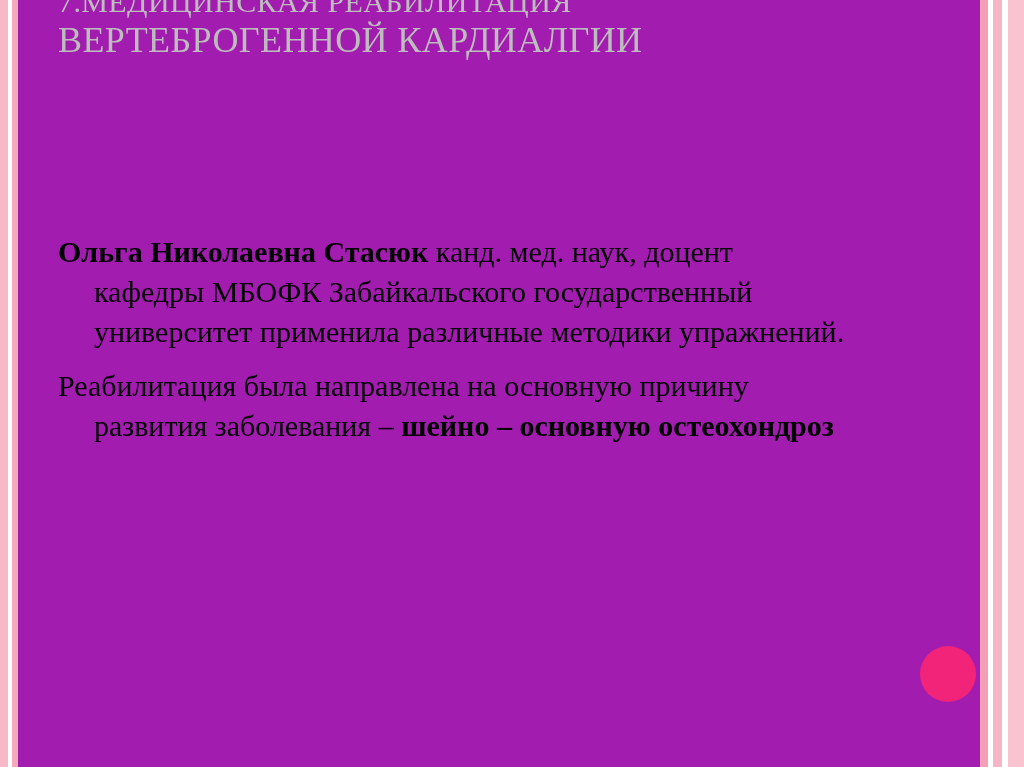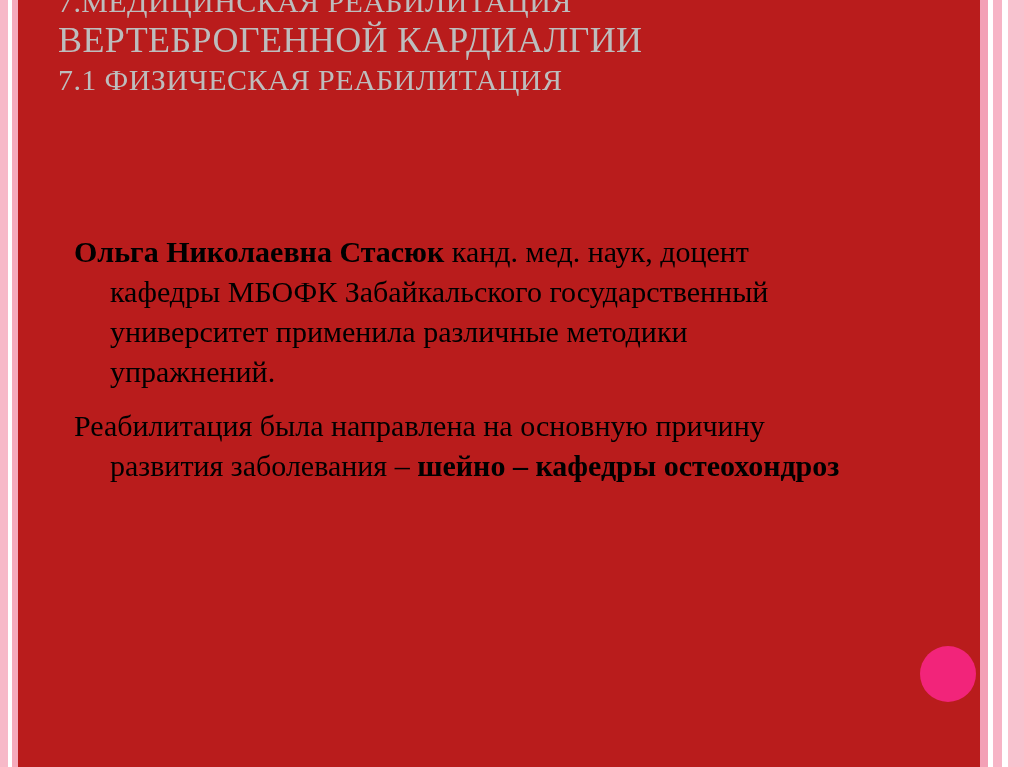--- a/index.html
+++ b/index.html
@@ -11,21 +11,21 @@
     width: 1024px;
     height: 767px;
     overflow: hidden;
     font-family: "Liberation Serif", serif;
   }
 
   .slide {
     position: relative;
     width: 1024px;
     height: 767px;
-    background: #b91c1c;
+    background: #a21caf;
     box-sizing: border-box;
     overflow: hidden;
   }
 
   
   .left-stripes {
     position: absolute;
     left: 0;
     top: 0;
     bottom: 0;
@@ -116,21 +116,21 @@
     position: absolute;
     left: 58px;
     top: 232px;
     width: 790px;
     color: #000000;
     font-family: "Liberation Serif", serif;
     font-size: 30px;
     line-height: 40px;
   }
   .para {
-    margin: 0 0 14px 16px;
+    margin: 0 0 14px 0;
     text-indent: 0;
     padding-left: 36px;
   }
   .para .lead {
     margin-left: -36px;
   }
   .para b { font-weight: bold; }
 
   
   .dot {
@@ -158,23 +158,22 @@
     <div class="band-a"></div>
     <div class="band-b"></div>
     <div class="band-c"></div>
     <div class="band-d"></div>
     <div class="band-e"></div>
   </div>
 
   <div class="title-block">
     <span class="title-line first">7.Медицинская реабилитация</span>
     <span class="title-line second">вертеброгенной кардиалгии</span>
-    <span class="title-line third">7.1 Физическая реабилитация</span>
   </div>
 
   <div class="body-block">
     <p class="para"><b class="lead">Ольга Николаевна Стасюк</b><span> канд. мед. наук, доцент кафедры МБОФК Забайкальского государственный университет применила различные методики упражнений.</span></p>
-    <p class="para"><span class="lead">Реабилитация была направлена на основную причину развития заболевания – </span><b>шейно – кафедры остеохондроз</b></p>
+    <p class="para"><span class="lead">Реабилитация была направлена на основную причину развития заболевания – </span><b>шейно – основную остеохондроз</b></p>
   </div>
 
   <div class="dot"></div>
 
 </div>
 
 </body></html>

